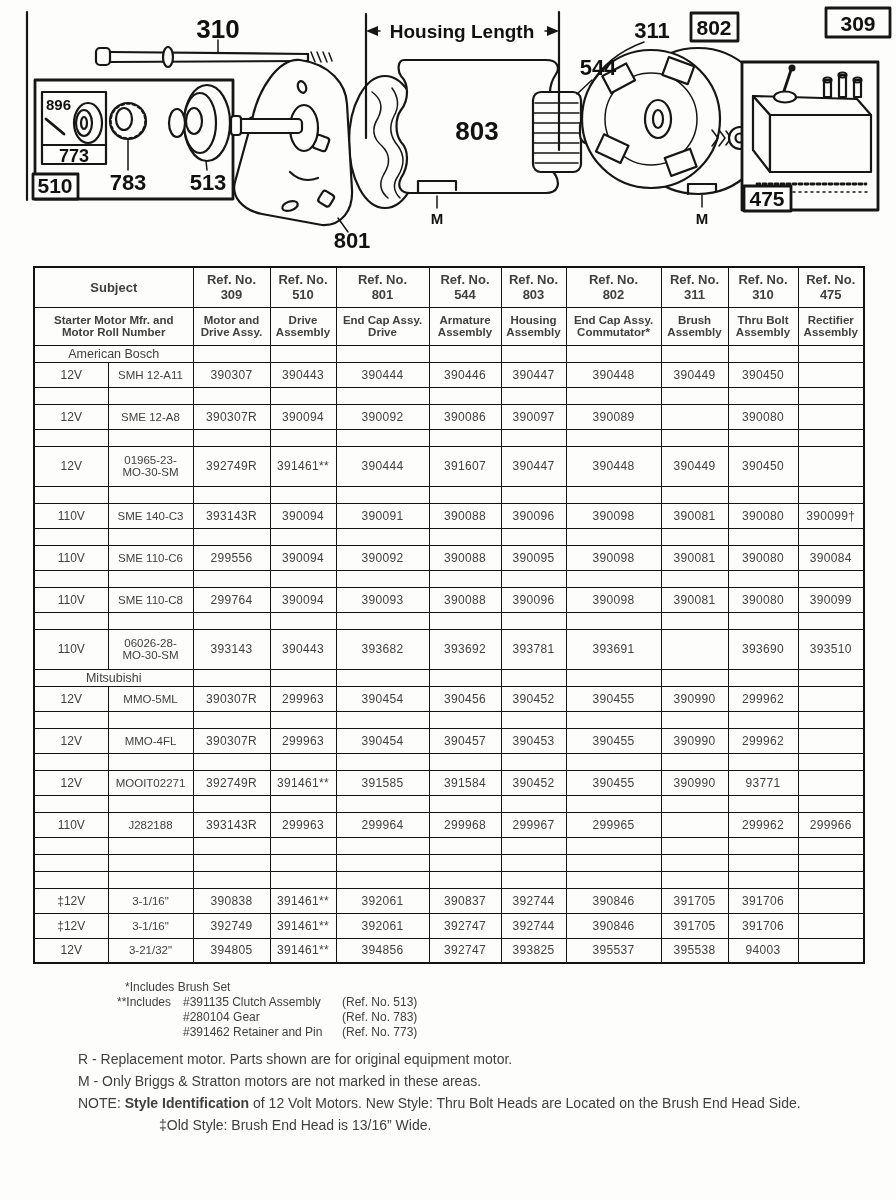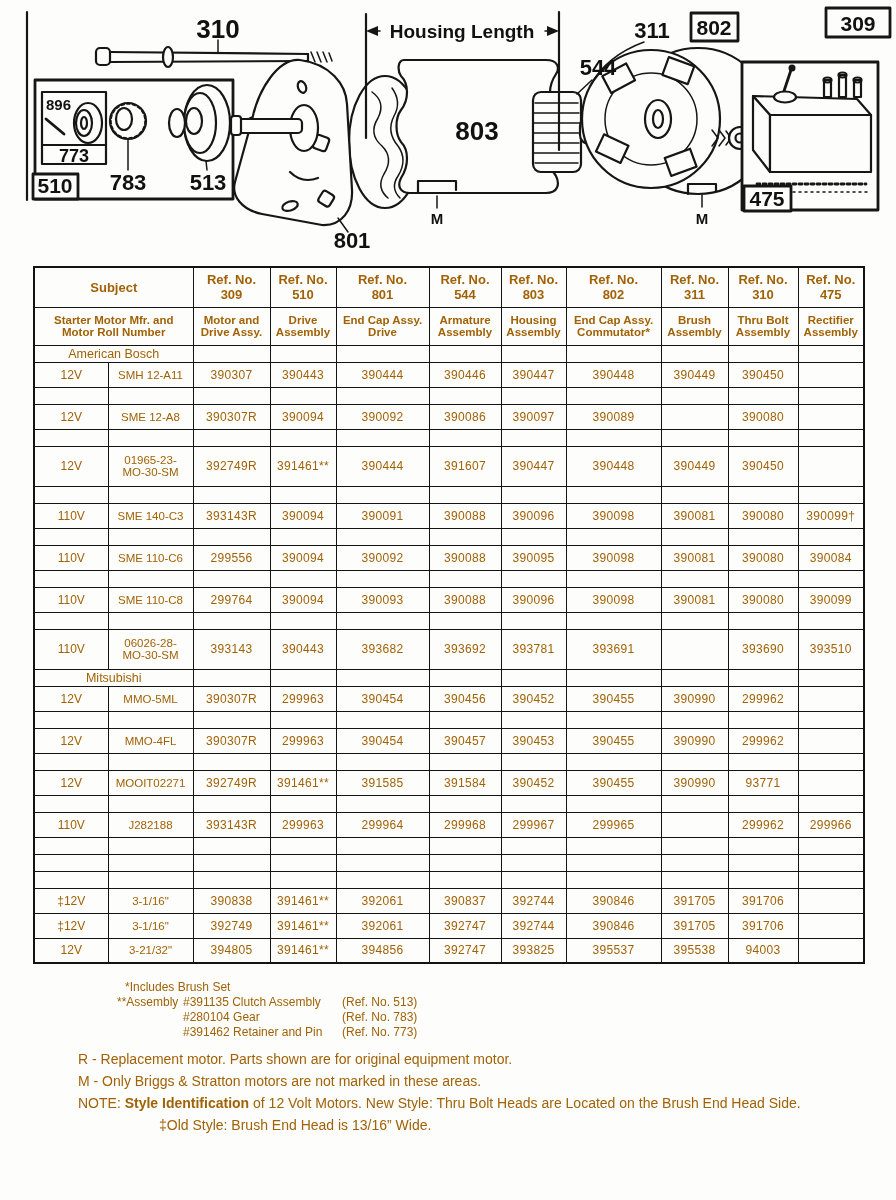--- a/index.html
+++ b/index.html
@@ -1,17 +1,17 @@
 <!DOCTYPE html>
 <html><head>
 <meta charset="utf-8">
 <style>
   html,body{margin:0;padding:0;background:#fff;}
   .page{position:relative;width:896px;height:1200px;background:#fdfdfb;
-        font-family:"Liberation Sans",sans-serif;color:#a16207;overflow:hidden;}
+        font-family:"Liberation Sans",sans-serif;color:#404040;overflow:hidden;}
   
   .diagram{display:block;width:896px;height:262px;}
   .diagram .ln{stroke:#161616;stroke-width:2.2;fill:none;stroke-linecap:round;stroke-linejoin:round;}
   .diagram .fillw{fill:#fdfdfb;}
   .diagram .thick{stroke-width:2.8;}
   .diagram .thin{stroke-width:1.5;}
   .diagram .solid{fill:#161616;stroke:none;}
   .diagram text{fill:#111;font-family:"Liberation Sans",sans-serif;font-weight:bold;}
   .lbl-lg{font-size:26px;}
   .lbl-md{font-size:22px;}
@@ -641,21 +641,21 @@
           <td class="c-val">94003</td>
           <td class="c-val"></td>
         </tr>
       </tbody>
   </table>
 
   <div class="footnotes">
     <div class="fn-a">*Includes Brush Set</div>
     <div class="fn-inc">
         <div class="fn-inc-row">
-          <span class="fn-lead">**Assembly</span>
+          <span class="fn-lead">**Includes</span>
           <span class="fn-part">#391135 Clutch Assembly</span>
           <span class="fn-ref">(Ref. No. 513)</span>
         </div>
         <div class="fn-inc-row">
           <span class="fn-lead"></span>
           <span class="fn-part">#280104 Gear</span>
           <span class="fn-ref">(Ref. No. 783)</span>
         </div>
         <div class="fn-inc-row">
           <span class="fn-lead"></span>

